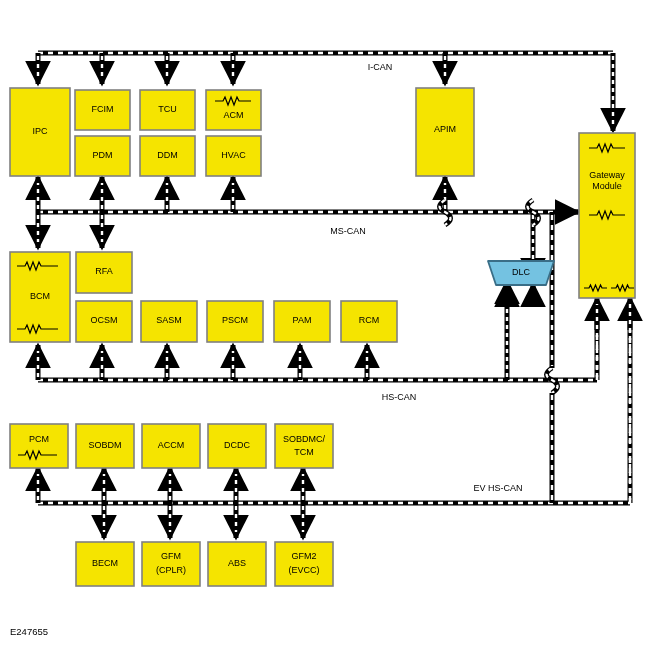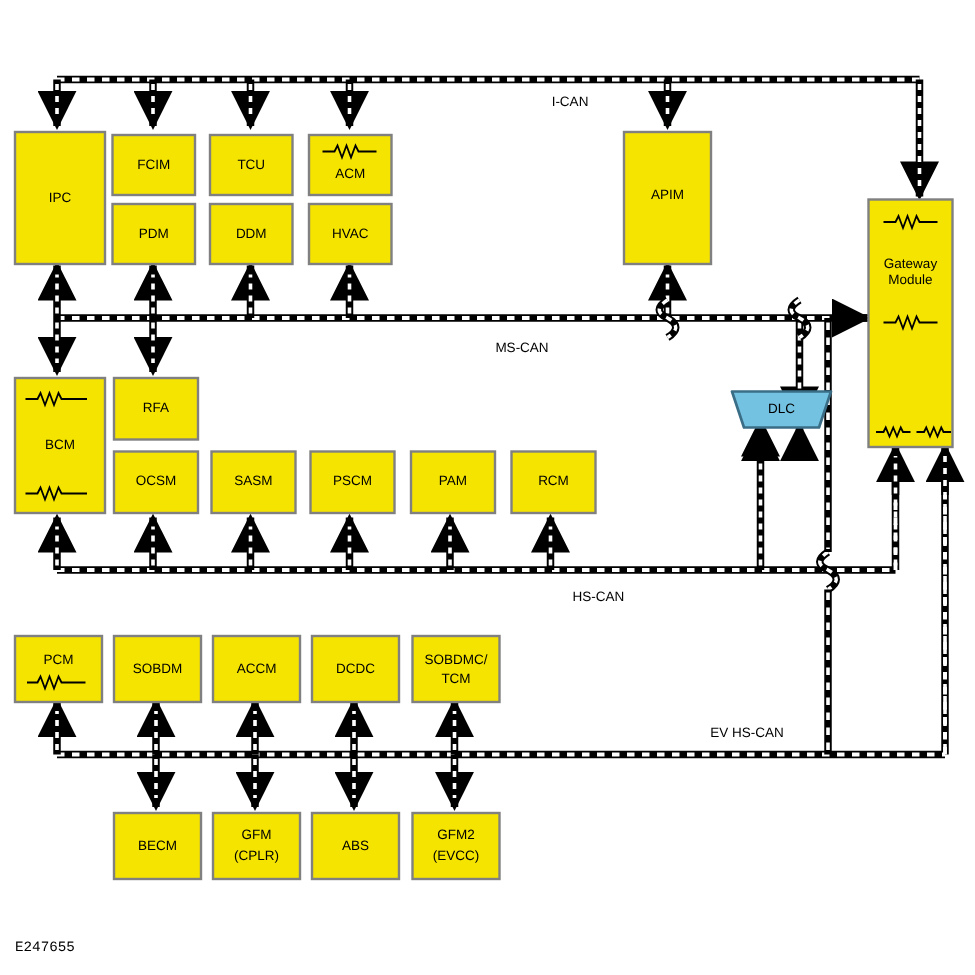--- a/index.html
+++ b/index.html
@@ -4,21 +4,21 @@
 <style>
   html,body{margin:0;padding:0;background:#ffffff;}
   body{width:650px;height:650px;overflow:hidden;
        font-family:"Liberation Sans","DejaVu Sans",sans-serif;}
   #stage{position:relative;width:650px;height:650px;background:#fff;}
   svg{position:absolute;left:0;top:0;width:650px;height:650px;}
   .mod-label{font-family:"Liberation Sans","DejaVu Sans",sans-serif;
              font-size:9px;fill:#000;text-anchor:middle;dominant-baseline:middle;}
   .bus-label{font-family:"Liberation Sans","DejaVu Sans",sans-serif;
              font-size:9px;fill:#000;text-anchor:middle;dominant-baseline:middle;}
-  .fig-id{font-family:Liberation Mono, monospace;
+  .fig-id{font-family:Liberation Sans, sans-serif;
           font-size:9.5px;fill:#3a3a3a;}
 </style>
 </head>
 <body>
 
 <div id="stage">
 
 <svg viewBox="0 0 650 650">
   <defs>
 

